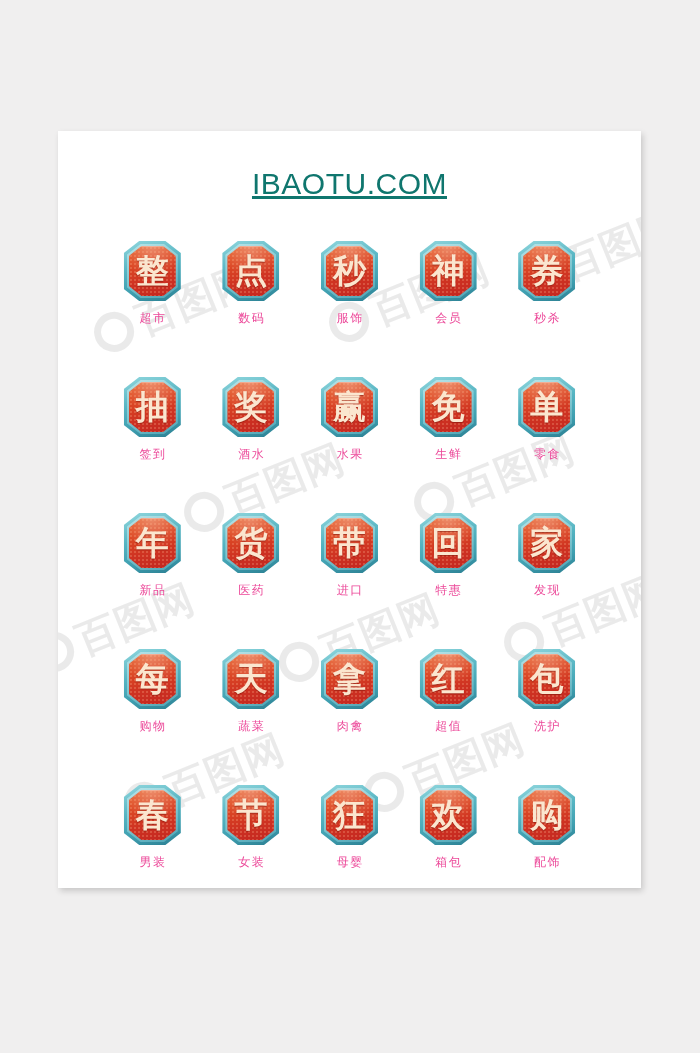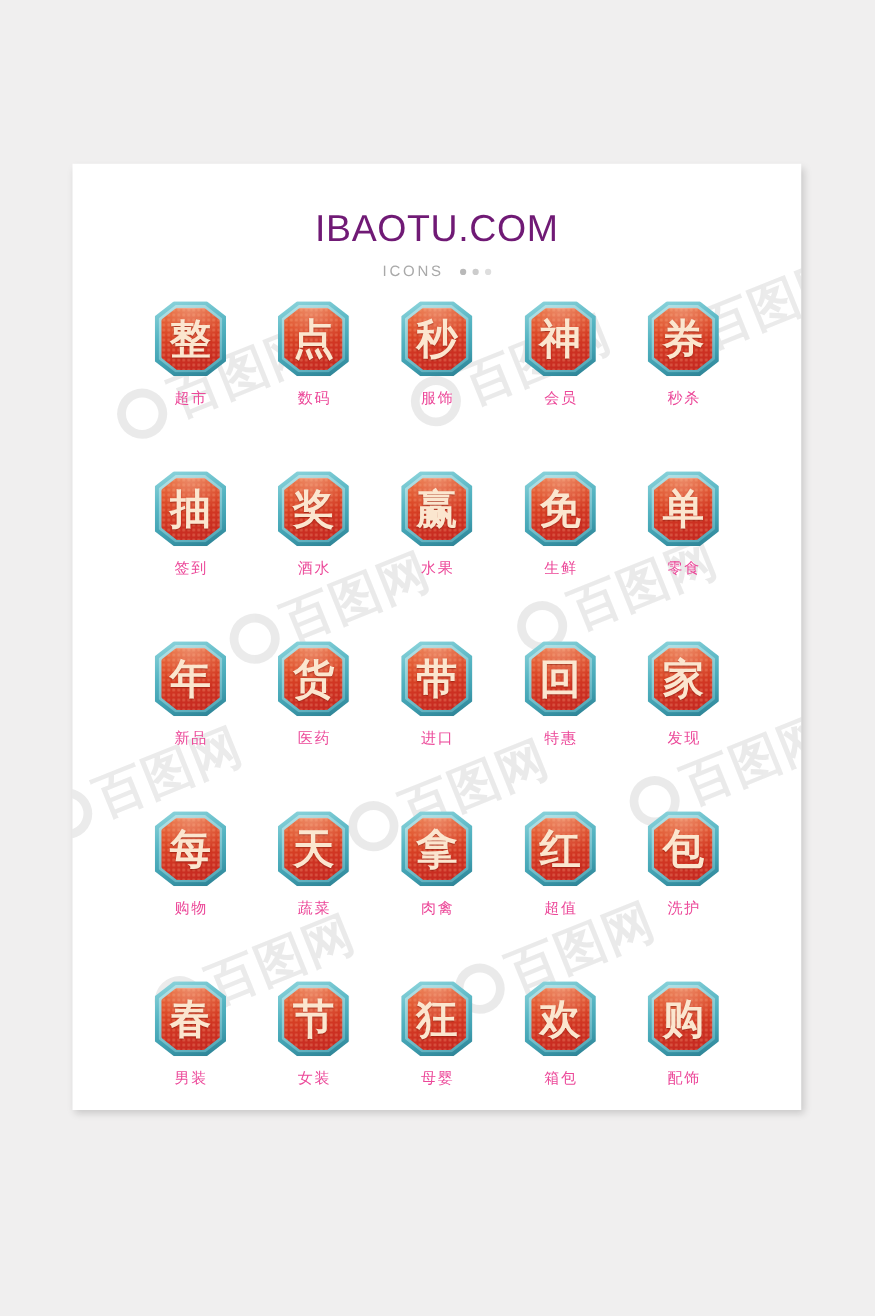--- a/index.html
+++ b/index.html
@@ -72,22 +72,23 @@
     position: absolute;
     left: 0; right: 0;
     top: 36px;
     text-align: center;
     z-index: 3;
   }
   #brand {
     font-family: "Liberation Sans", sans-serif;
     font-size: 30px;
     letter-spacing: 0.5px;
-    color: #701a75;
+    color: #0f766e;
     font-weight: 400;
+    text-decoration: underline;
   }
   #sub-row {
     margin-top: 9px;
     display: flex;
     align-items: center;
     justify-content: center;
     gap: 13px;
   }
   #subtitle {
     font-family: "Liberation Sans", sans-serif;
@@ -198,28 +199,20 @@
         <div class="wm" style="left: 350px; top: 320px; transform: rotate(-22deg) scale(1);"><span class="wm-o"></span><span class="wm-t">百图网</span></div>
         <div class="wm" style="left: -30px; top: 470px; transform: rotate(-22deg) scale(1);"><span class="wm-o"></span><span class="wm-t">百图网</span></div>
         <div class="wm" style="left: 215px; top: 480px; transform: rotate(-22deg) scale(1);"><span class="wm-o"></span><span class="wm-t">百图网</span></div>
         <div class="wm" style="left: 440px; top: 460px; transform: rotate(-22deg) scale(1);"><span class="wm-o"></span><span class="wm-t">百图网</span></div>
         <div class="wm" style="left: 60px; top: 620px; transform: rotate(-22deg) scale(1);"><span class="wm-o"></span><span class="wm-t">百图网</span></div>
         <div class="wm" style="left: 300px; top: 610px; transform: rotate(-22deg) scale(1);"><span class="wm-o"></span><span class="wm-t">百图网</span></div>
       </div>
 
     <div id="header">
       <div id="brand">IBAOTU.COM</div>
-      <div id="sub-row">
-        <span id="subtitle">ICONS</span>
-        <span id="dots">
-          <span class="d"></span>
-          <span class="d"></span>
-          <span class="d"></span>
-        </span>
-      </div>
     </div>
 
     <div id="grid">
         <div class="cell">
           <div class="chip">
             <div class="oct oct-outer"></div>
             <div class="oct oct-mid"></div>
             <div class="oct oct-inner"></div>
             <div class="glyph">整</div>
           </div>

